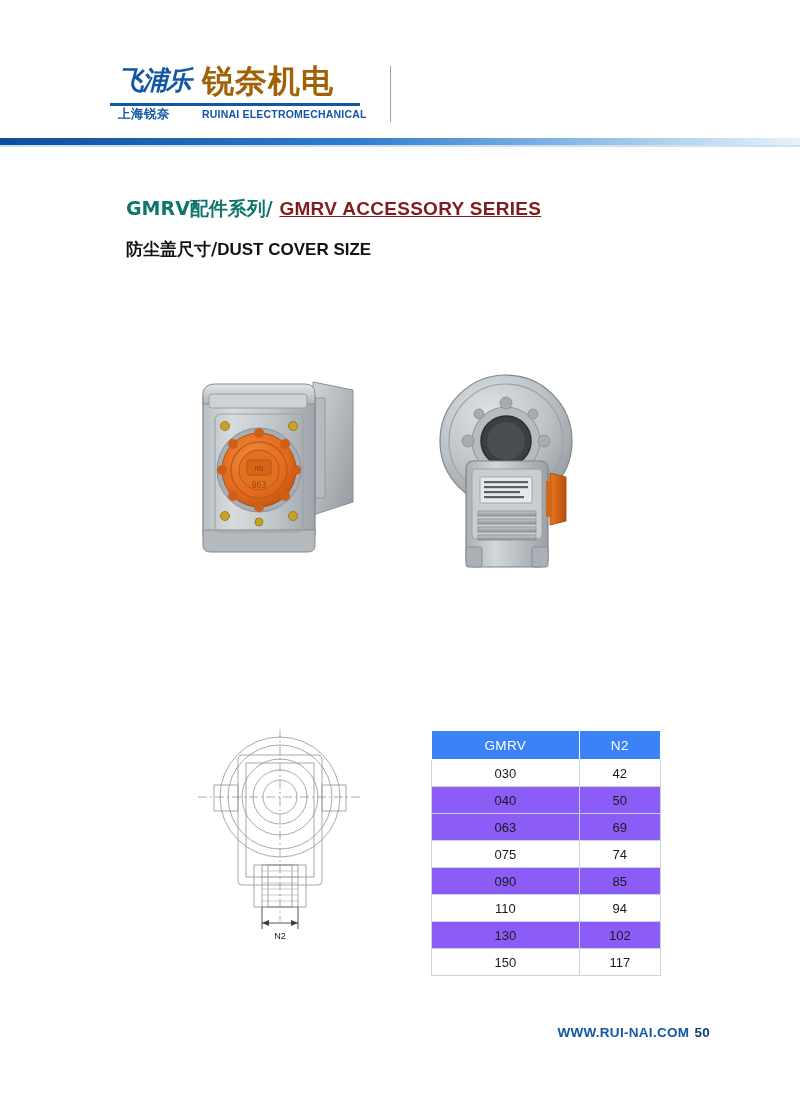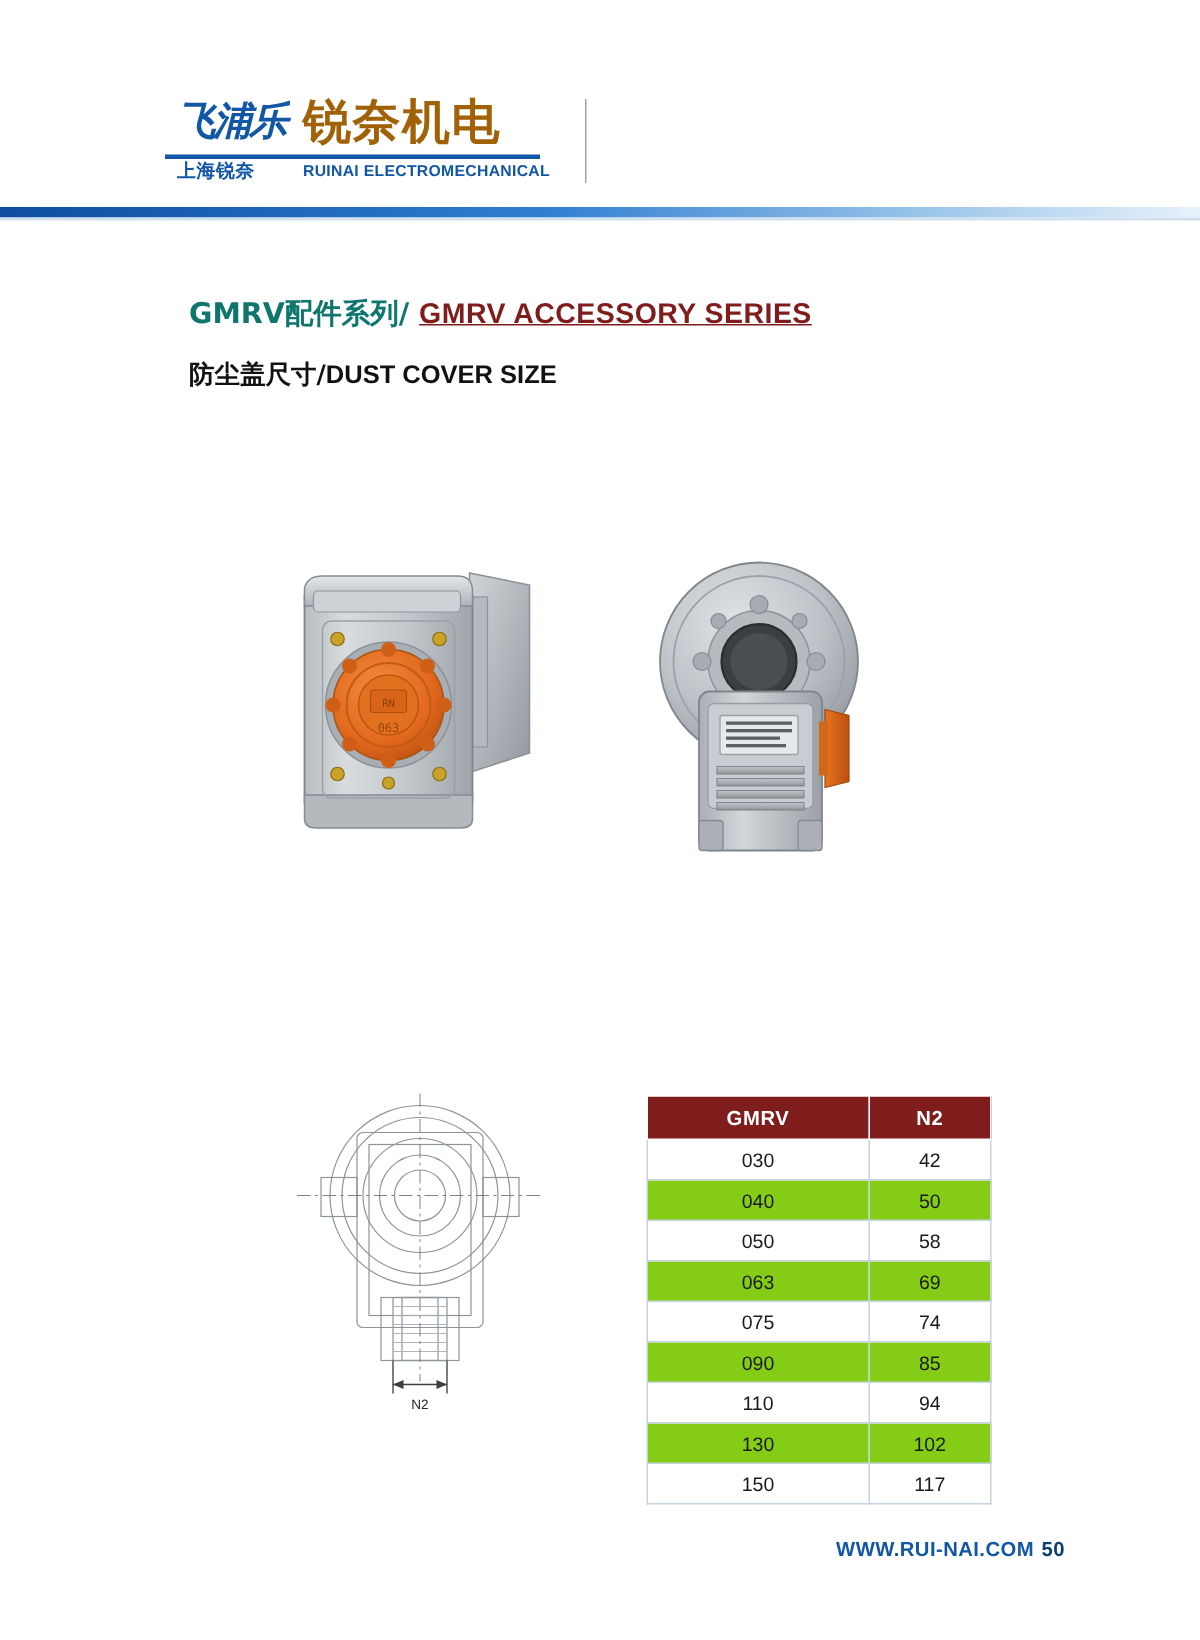--- a/index.html
+++ b/index.html
@@ -195,38 +195,38 @@
   
   .spec-table {
     position: absolute;
     left: 431px;
     top: 730px;
     width: 230px;
     border-collapse: collapse;
     font-family: "Liberation Sans", sans-serif;
   }
   .spec-table th {
-    background: #7f1d1d;
+    background: #3b82f6;
     color: #ffffff;
     font-size: 13.5px;
-    font-weight: bold;
+    font-weight: normal;
     height: 26px;
     text-align: center;
     border: 1px solid #ffffff;
     letter-spacing: 0.4px;
   }
   .spec-table td {
     font-size: 13px;
     color: #1a1a1a;
     height: 24px;
     text-align: center;
     border: 1px solid #c6d4e2;
   }
   .spec-table tr.odd td { background: #ffffff; }
-  .spec-table tr.even td { background: #84cc16; }
+  .spec-table tr.even td { background: #8b5cf6; }
 
   
   .footer {
     position: absolute;
     right: 90px;
     top: 1025px;
     font-size: 13.5px;
     font-weight: bold;
     color: #1257a6;
     letter-spacing: 0.3px;
@@ -452,24 +452,20 @@
   </thead>
   <tbody>
     <tr class="odd">
       <td>030</td>
       <td>42</td>
     </tr>
     <tr class="even">
       <td>040</td>
       <td>50</td>
     </tr>
-    <tr class="odd">
-      <td>050</td>
-      <td>58</td>
-    </tr>
     <tr class="even">
       <td>063</td>
       <td>69</td>
     </tr>
     <tr class="odd">
       <td>075</td>
       <td>74</td>
     </tr>
     <tr class="even">
       <td>090</td>

